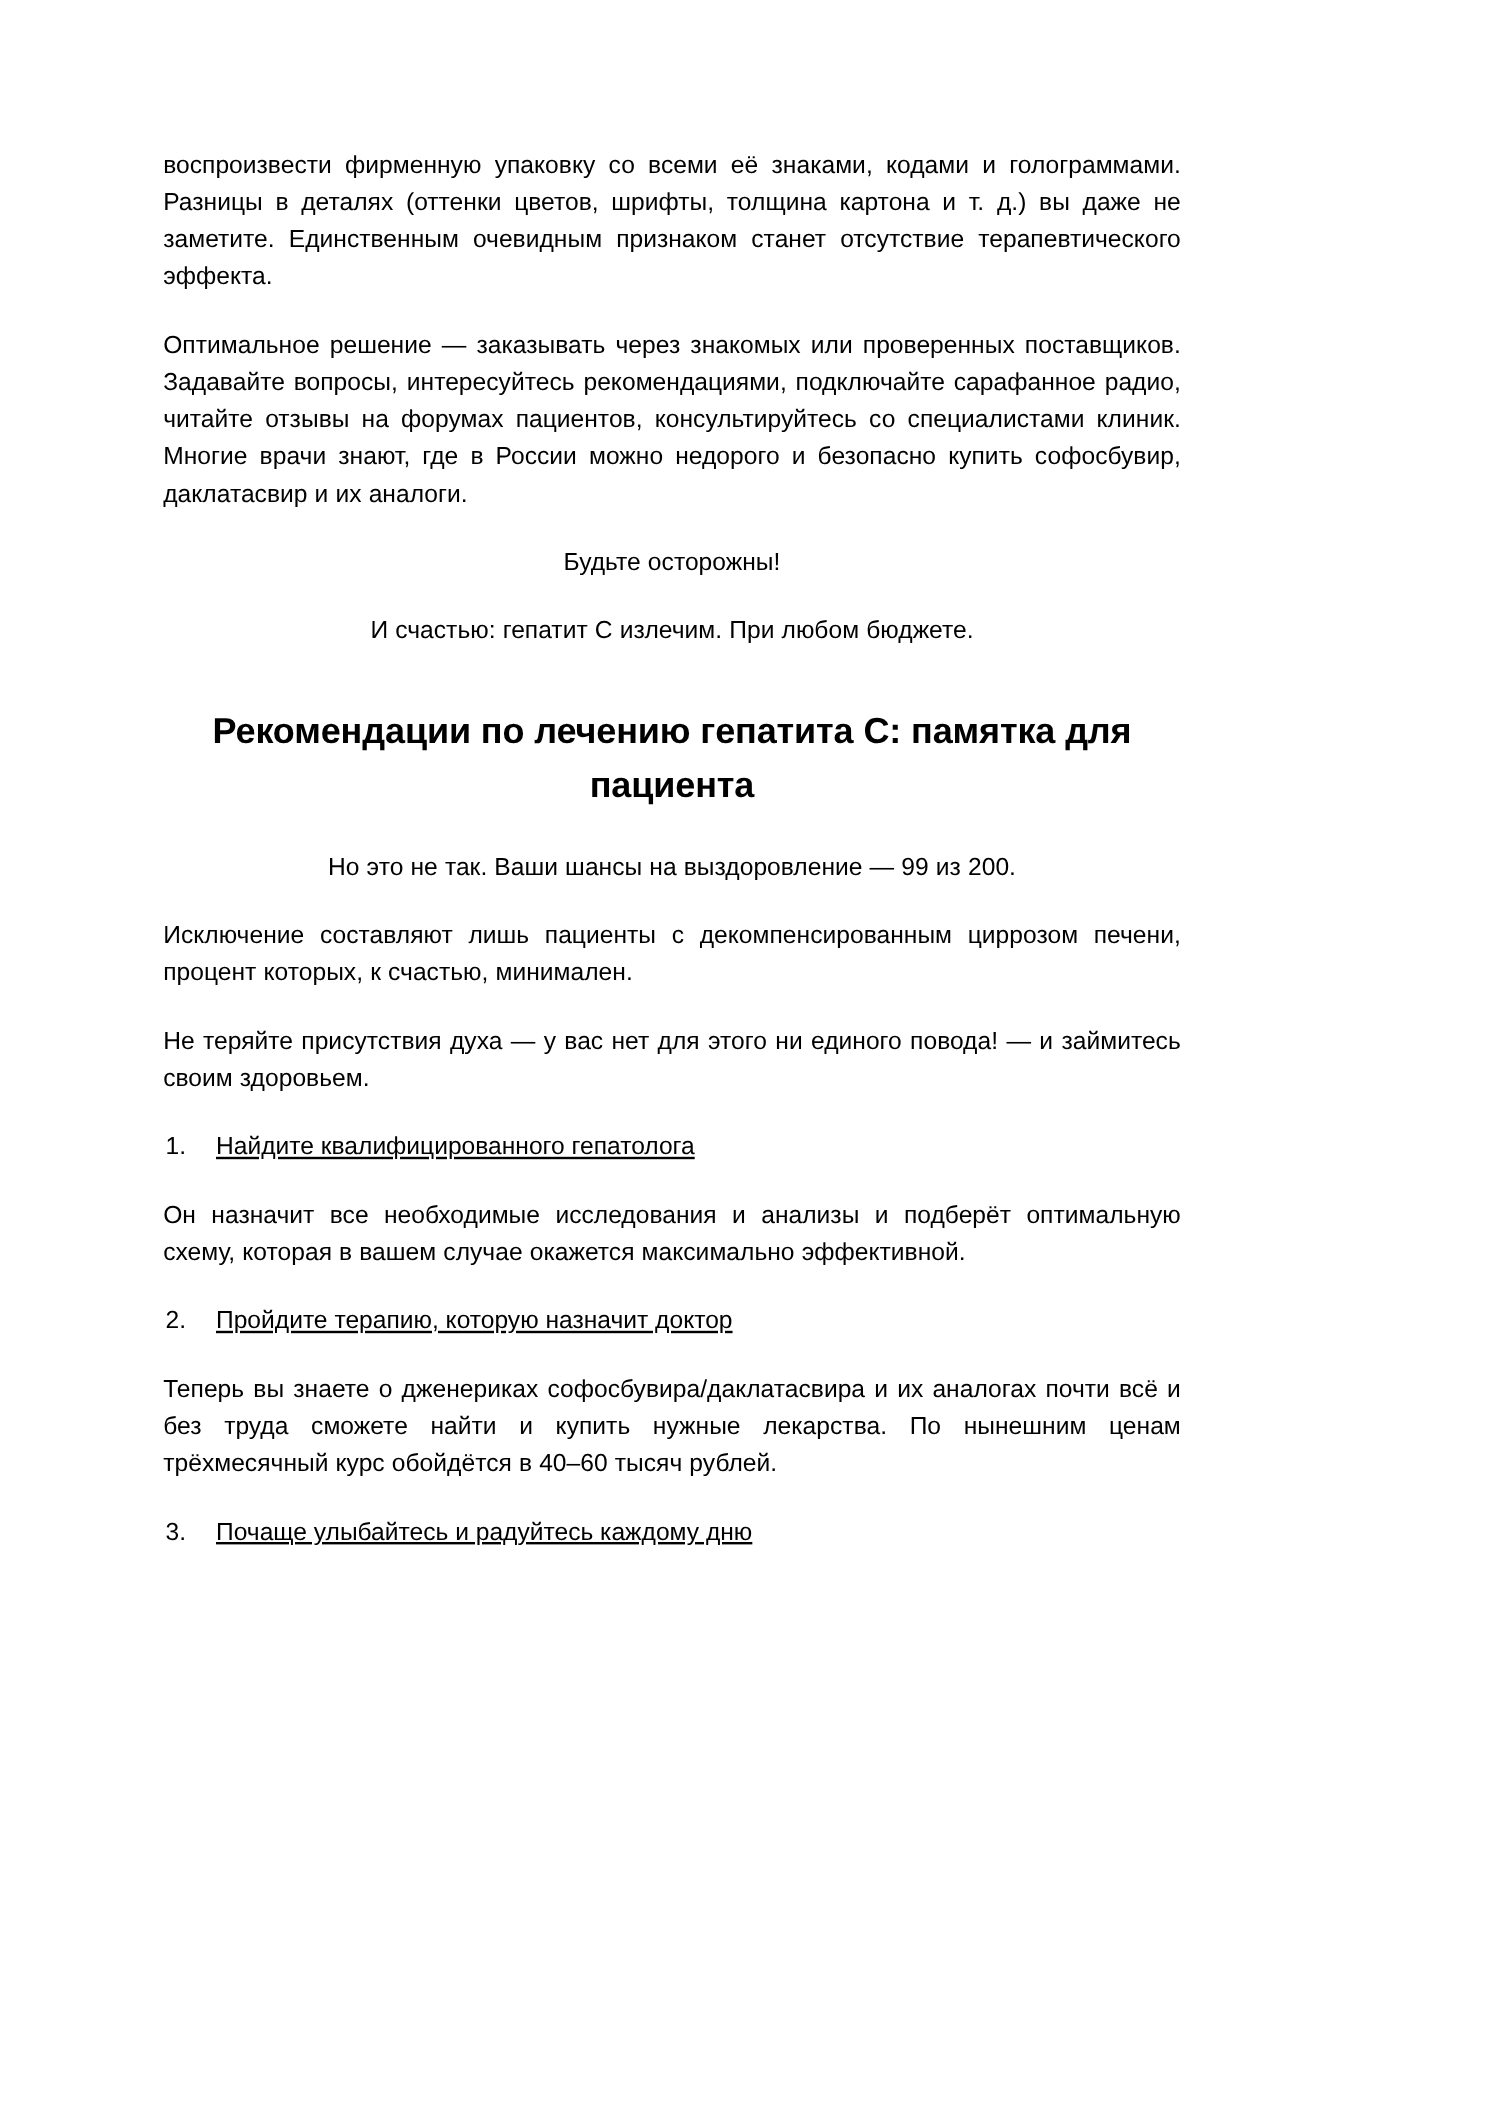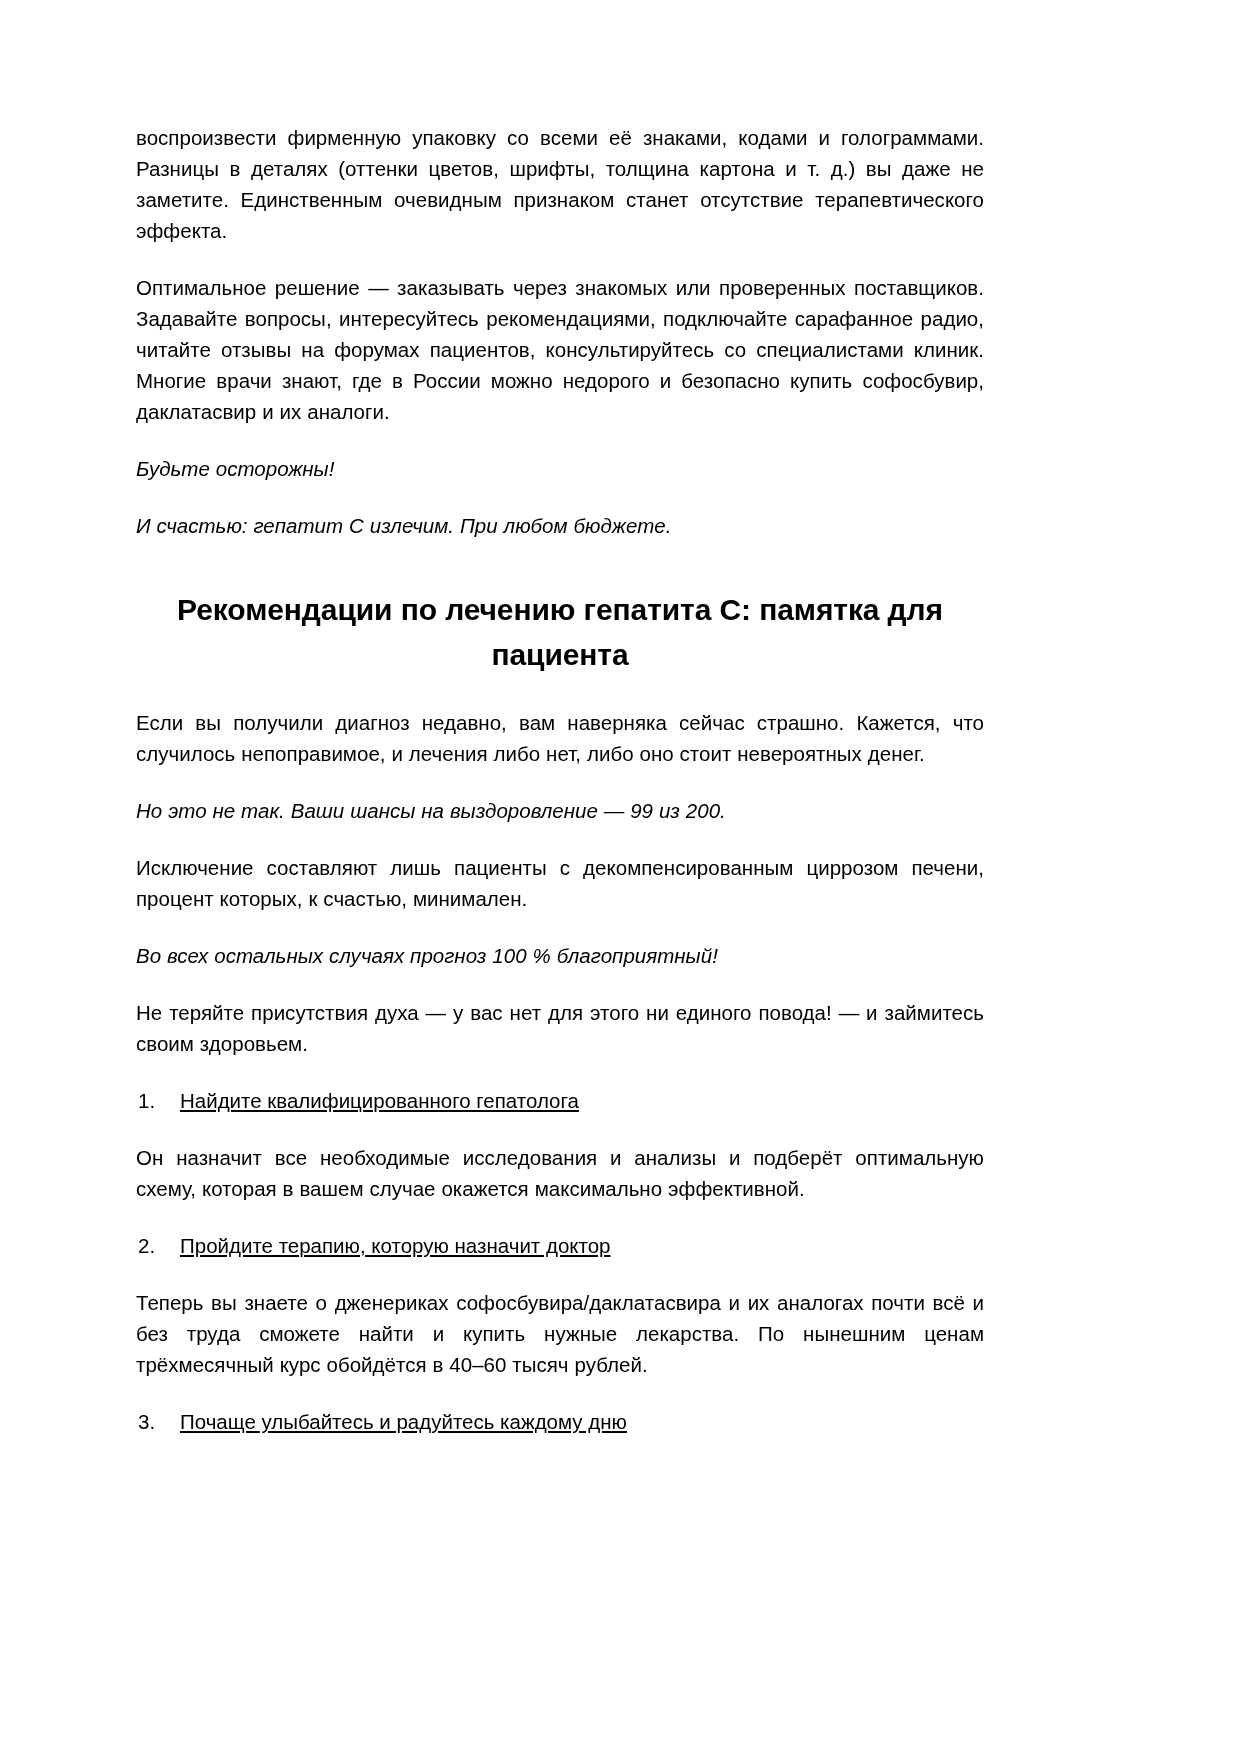--- a/index.html
+++ b/index.html
@@ -28,22 +28,21 @@
   p.body-text {
     margin: 0 0 26px 0;
     font-size: 20.5px;
     line-height: 31px;
     text-align: justify;
     text-justify: inter-word;
     letter-spacing: 0.02px;
     word-spacing: 0.2px;
   }
   p.body-text.no-justify {
-    text-align: left;
-    font-style: italic;
+    text-align: center;
   }
   h2.section-heading {
     margin: 46px 0 30px 0;
     font-size: 30px;
     line-height: 45px;
     font-weight: bold;
     text-align: center;
     letter-spacing: -0.1px;
   }
   ol.step-list {
@@ -79,27 +78,25 @@
     <p class="body-text">воспроизвести фирменную упаковку со всеми её знаками, кодами и голограммами. Разницы в деталях (оттенки цветов, шрифты, толщина картона и т. д.) вы даже не заметите. Единственным очевидным признаком станет отсутствие терапевтического эффекта.</p>
 
     <p class="body-text">Оптимальное решение — заказывать через знакомых или проверенных поставщиков. Задавайте вопросы, интересуйтесь рекомендациями, подключайте сарафанное радио, читайте отзывы на форумах пациентов, консультируйтесь со специалистами клиник. Многие врачи знают, где в России можно недорого и безопасно купить софосбувир, даклатасвир и их аналоги.</p>
 
     <p class="body-text no-justify">Будьте осторожны!</p>
 
     <p class="body-text no-justify">И счастью: гепатит С излечим. При любом бюджете.</p>
 
     <h2 class="section-heading">Рекомендации по лечению гепатита С: памятка для пациента</h2>
 
-    <p class="body-text">Если вы получили диагноз недавно, вам наверняка сейчас страшно. Кажется, что случилось непоправимое, и лечения либо нет, либо оно стоит невероятных денег.</p>
 
     <p class="body-text no-justify">Но это не так. Ваши шансы на выздоровление — 99 из 200.</p>
 
     <p class="body-text">Исключение составляют лишь пациенты с декомпенсированным циррозом печени, процент которых, к счастью, минимален.</p>
 
-    <p class="body-text no-justify">Во всех остальных случаях прогноз 100 % благоприятный!</p>
 
     <p class="body-text">Не теряйте присутствия духа — у вас нет для этого ни единого повода! — и займитесь своим здоровьем.</p>
 
 
     <ol class="step-list">
       <li class="step-item">
         <span class="step-number">1.</span>
         <span class="step-label">Найдите квалифицированного гепатолога</span>
       </li>
     </ol>

